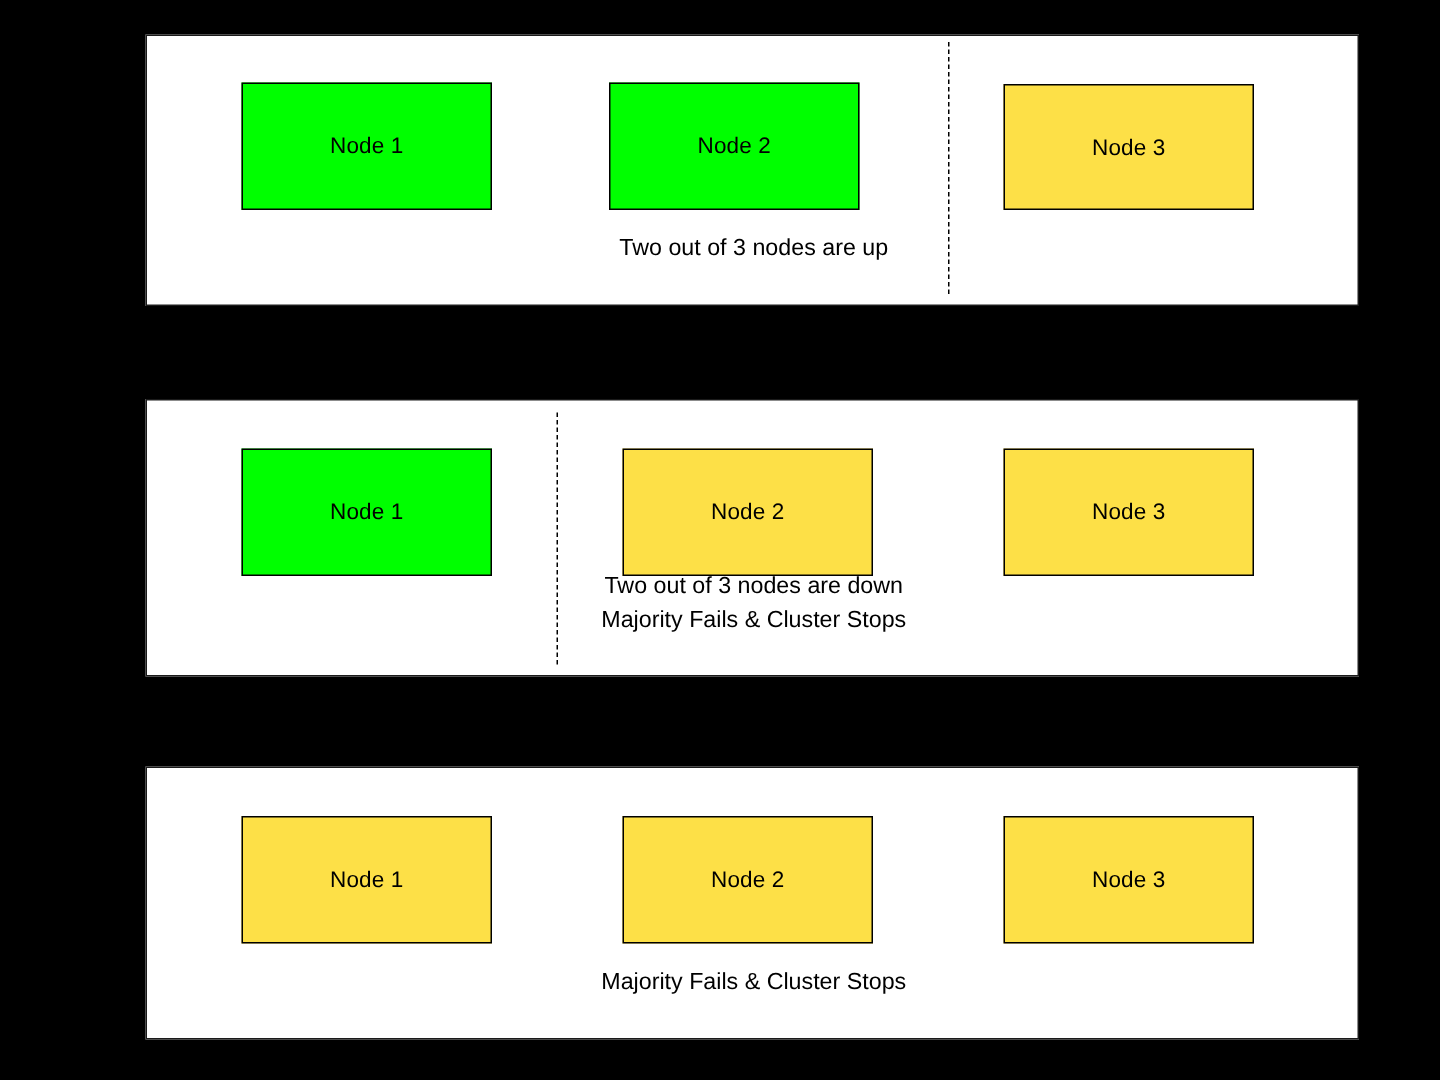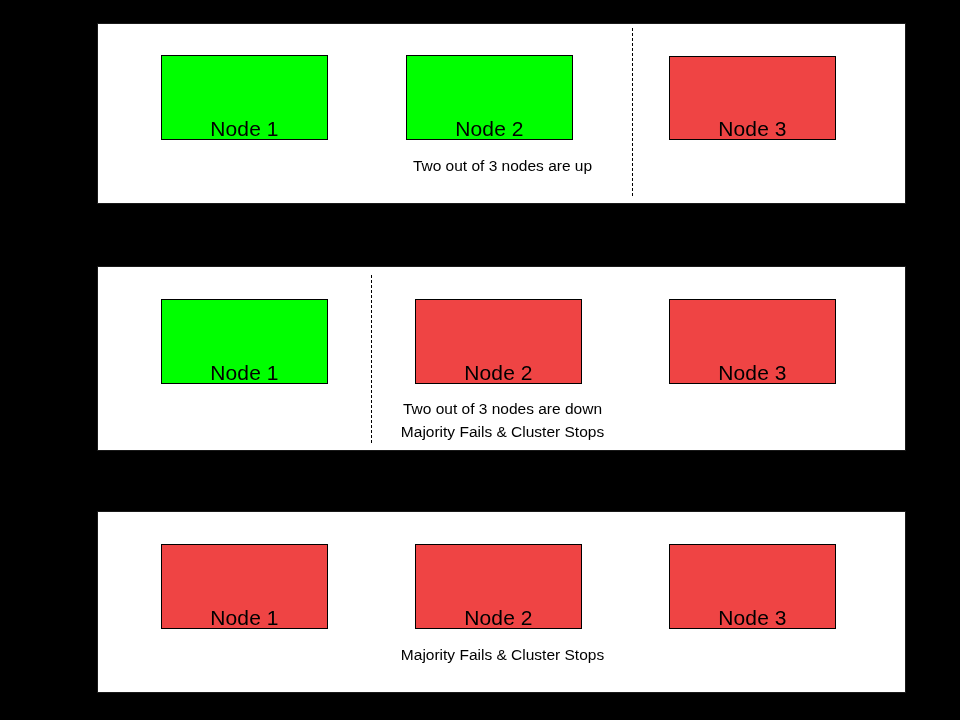--- a/index.html
+++ b/index.html
@@ -28,35 +28,35 @@
     background: #ffffff;
     border: 1px solid #1a1a1a;
     box-sizing: border-box;
   }
 
   .node-box {
     position: absolute;
     border: 1.5px solid #000000;
     box-sizing: border-box;
     display: flex;
-    align-items: flex-end;
+    align-items: center;
     justify-content: center;
     color: #000000;
-    font-size: 21px;
+    font-size: 15px;
     font-family: "Liberation Sans", sans-serif;
     line-height: 1;
     letter-spacing: 0.1px;
   }
 
   .node-up {
     background: #00ff00;
   }
 
   .node-down {
-    background: #ef4444;
+    background: #fde047;
   }
 
   .divider {
     position: absolute;
     width: 0;
     border-left: 1.5px dashed #000000;
   }
 
   .caption {
     position: absolute;
@@ -107,21 +107,21 @@
     <div class="node-box node-down" style="left:317px; top:32px; width:167px; height:85px;">
       <span>Node 2</span>
     </div>
 
     <div class="node-box node-down" style="left:571px; top:32px; width:167px; height:85px;">
       <span>Node 3</span>
     </div>
 
     <div class="divider" style="left:273px; top:8px; height:168px;"></div>
 
-    <div class="caption" style="left:0px; top:130px; width:809px;">
+    <div class="caption" style="left:0px; top:112px; width:809px;">
       <span class="caption-line">Two out of 3 nodes are down</span>
       <span class="caption-line">Majority Fails &amp; Cluster Stops</span>
     </div>
   </div>
 
   <div class="panel" style="left:97px; top:511px; width:809px; height:182px;">
 
     <div class="node-box node-down" style="left:63px; top:32px; width:167px; height:85px;">
       <span>Node 1</span>
     </div>

